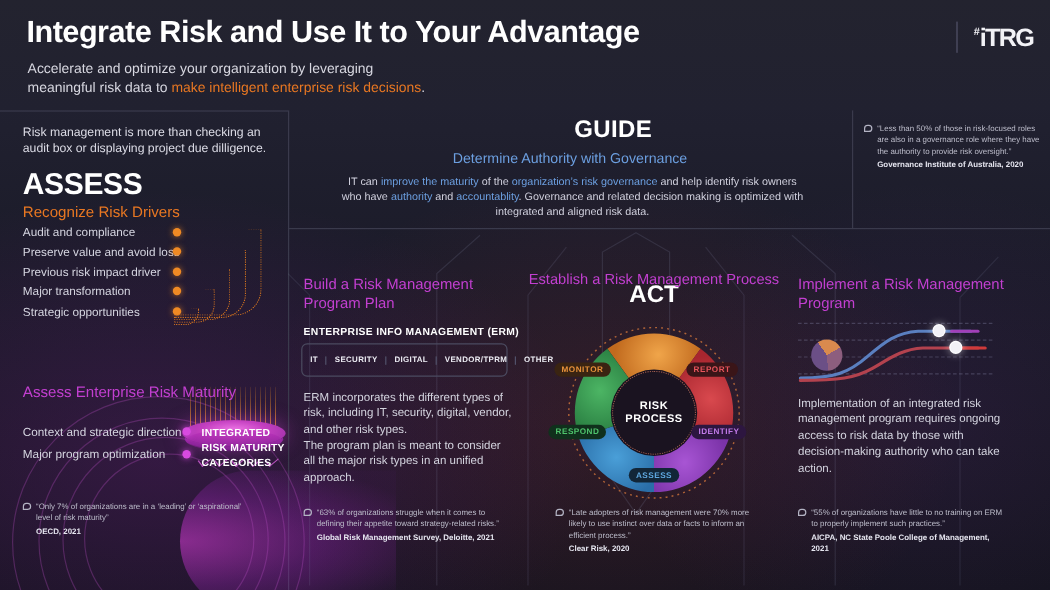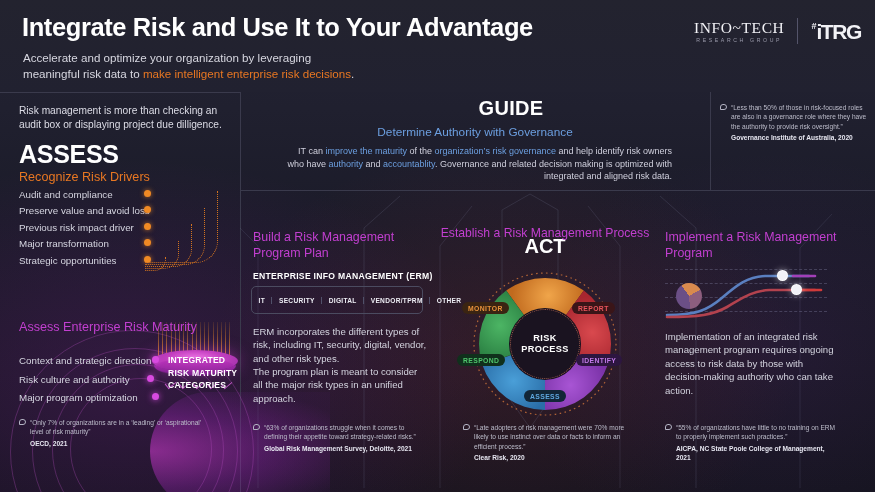--- a/index.html
+++ b/index.html
@@ -87,21 +87,21 @@
   
   .cite { position: absolute; font-size: 6.6px; line-height: 9.4px; color: #bdbdcb; }
   .cite .q { position: absolute; left: 0; top: 1px; width: 7px; height: 6px; border: 1px solid #b4b4c4; border-radius: 3px 3px 3px 0; }
   .cite .body { margin-left: 11px; }
   .cite .src { font-weight: bold; color: #e6e6f0; margin-top: 2px; }
 
   
   .guide-wrap { position: absolute; left: 240px; top: 92px; width: 470px; height: 98px; }
   .g-title { position: absolute; top: 5px; width: 100%; text-align: center; font-size: 20px; font-weight: bold; color: #ffffff; letter-spacing: 0.3px; margin-left: 36px; }
   .g-sub { position: absolute; top: 33px; width: 100%; text-align: center; font-size: 11.8px; color: #6c9fe0; }
-  .g-body { position: absolute; top: 53px; left: 42px; width: 390px; text-align: right; font-size: 9px; line-height: 12.6px; color: #cfcfdc; }
+  .g-body { position: absolute; top: 53px; left: 42px; width: 390px; text-align: center; font-size: 9px; line-height: 12.6px; color: #cfcfdc; }
   .g-body .b { color: #6c9fe0; }
 
   .panel-title { position: absolute; font-size: 12.4px; line-height: 15.5px; color: #c23fd0; }
   .panel-body { position: absolute; font-size: 9.6px; line-height: 13.4px; color: #d3d3de; }
 
   .erm-h { position: absolute; left: 253px; top: 271px; font-size: 8.6px; font-weight: bold; letter-spacing: 0.3px; color: #ffffff; }
   .erm-box { position: absolute; left: 251px; top: 286px; width: 172px; height: 28px; border: 1px solid #4b4b60; border-radius: 5px; display: flex; align-items: center; }
   .erm-tag { font-size: 6.6px; font-weight: bold; letter-spacing: 0.3px; color: #ededf4; padding: 0 6.5px; border-right: 1px solid #51516a; white-space: nowrap; }
   .erm-tag:last-child { border-right: none; }
 
@@ -125,24 +125,20 @@
 
 <div class="poster">
 
   <div class="header">
     <div class="h-title">Integrate Risk and Use It to Your Advantage</div>
     <div class="h-sub">
       <div>Accelerate and optimize your organization by leveraging</div>
       <div><span>meaningful risk data to </span><span class="hl">make intelligent enterprise risk decisions</span><span>.</span></div>
     </div>
     <div class="logo-wrap">
-      <div class="logo-it">
-        <div class="l1">INFO~TECH</div>
-        <div class="l2">RESEARCH GROUP</div>
-      </div>
       <div class="logo-div"></div>
       <div class="logo-trg">
         <span class="hash">#</span>
         <span class="trg">iTRG</span>
       </div>
     </div>
   </div>
 
   <div class="vdiv" style="left:240px; top:92px; height:400px;"></div>
   <div class="vdiv" style="left:710px; top:92px; height:98px;"></div>
@@ -200,24 +196,20 @@
     <div class="chev" style="left:180px"></div>
     <div class="chev" style="left:194px"></div>
     <div class="chev" style="left:208px"></div>
     <div class="chev" style="left:222px"></div>
 
     <div class="l-maturity-h">Assess Enterprise Risk Maturity</div>
     <div class="mat-list">
       <div class="mat-row">
           <span class="ml">Context and strategic direction</span>
           <span class="mdot" style="left:133px"></span>
-        </div>
-      <div class="mat-row">
-          <span class="ml">Risk culture and authority</span>
-          <span class="mdot" style="left:128px"></span>
         </div>
       <div class="mat-row">
           <span class="ml">Major program optimization</span>
           <span class="mdot" style="left:133px"></span>
         </div>
     </div>
     <div class="irmc">INTEGRATED RISK MATURITY CATEGORIES</div>
 
     <div class="cite" style="left:19px; top:326px; width:185px;">
       <span class="q"></span>

